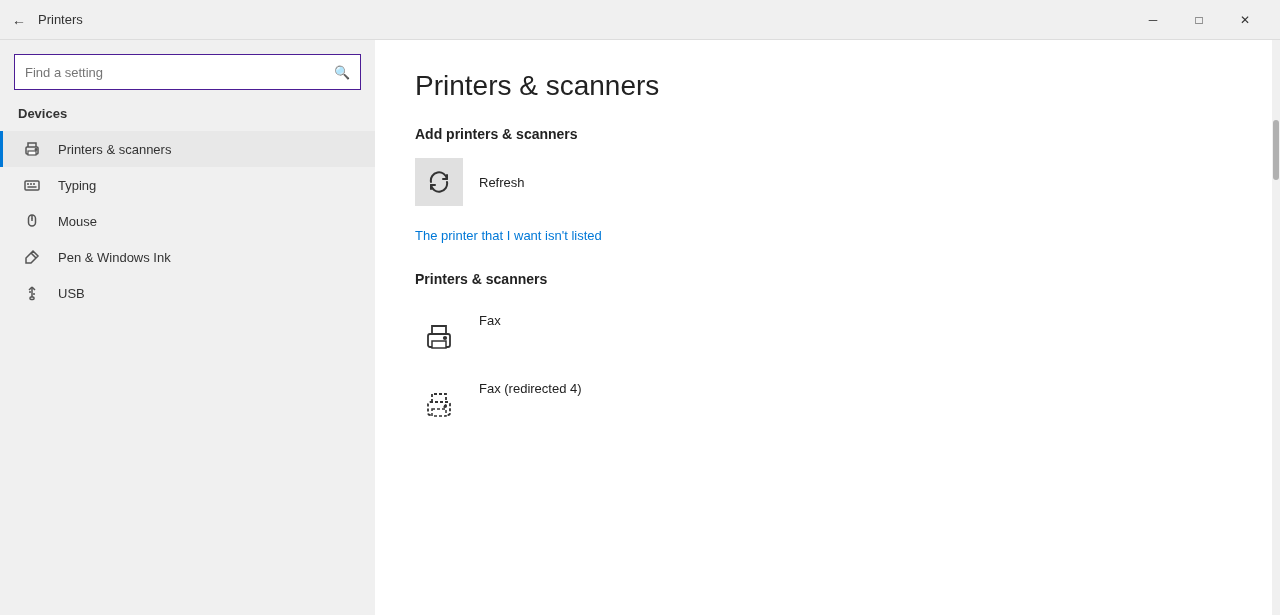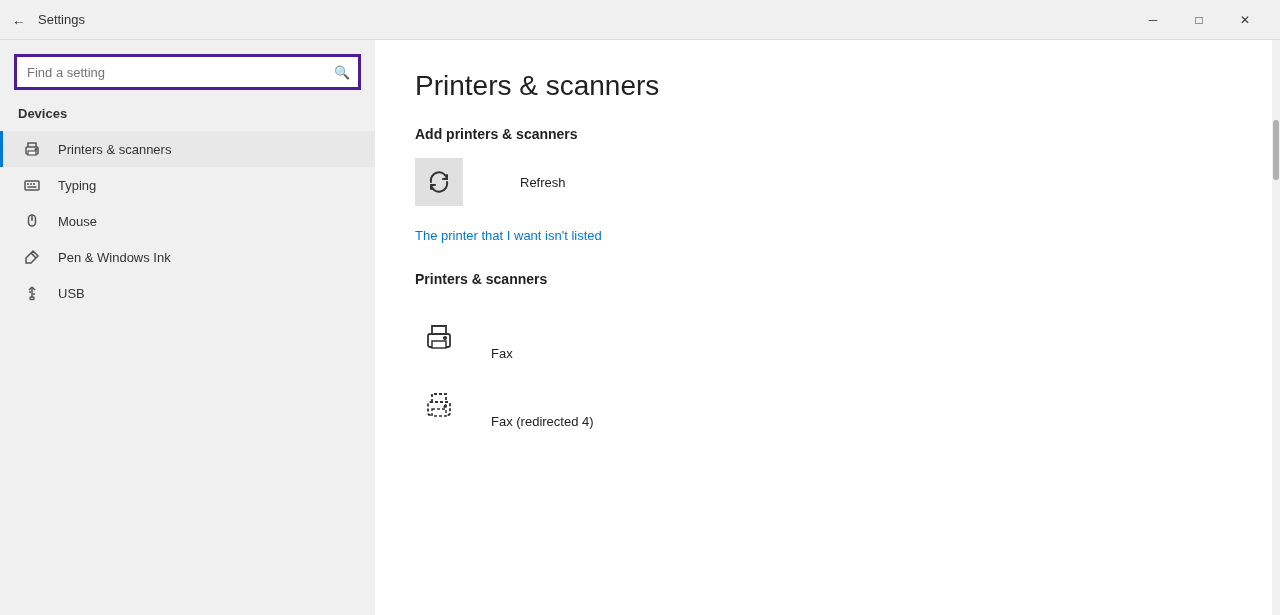--- a/index.html
+++ b/index.html
@@ -69,21 +69,21 @@
       overflow-x: hidden;
     }
 
     .sidebar-search {
       margin: 14px 14px 8px 14px;
       position: relative;
     }
     .sidebar-search input {
       width: 100%;
       height: 36px;
-      border: 3px solid #4c1d95;
+      border: 1px solid #4c1d95;
       background: #fff;
       padding: 0 36px 0 10px;
       font-size: 13px;
       color: #555;
       outline: none;
     }
     .sidebar-search-icon {
       position: absolute;
       right: 10px;
       top: 50%;
@@ -174,45 +174,43 @@
       flex-shrink: 0;
     }
     .add-icon-btn svg {
       width: 22px;
       height: 22px;
       color: #333;
     }
     .add-button-label {
       font-size: 13px;
       color: #222;
-      margin-left: 41px;
     }
 
     .not-listed-link {
       color: #0078d7;
       font-size: 13px;
       cursor: pointer;
       text-decoration: none;
       display: inline-block;
       margin-bottom: 28px;
     }
 
     .printers-section-title {
       font-size: 14px;
       font-weight: 600;
       color: #222;
       margin-bottom: 16px;
     }
 
     .printer-item {
       display: flex;
-      align-items: flex-end;
+      align-items: flex-start;
       padding: 10px 0;
       cursor: pointer;
-      gap: 12px;
     }
     .printer-icon {
       width: 48px;
       height: 48px;
       margin-right: 16px;
       display: flex;
       align-items: center;
       justify-content: center;
       flex-shrink: 0;
     }
@@ -246,21 +244,21 @@
       top: 80px;
       left: 1px;
       border-radius: 3px;
     }
   </style>
 </head>
 <body>
 
 <div class="title-bar">
   <span class="title-bar-back">←</span>
-  <span class="title-bar-title">Settings</span>
+  <span class="title-bar-title">Printers</span>
   <div class="title-bar-controls">
     <button class="title-bar-btn">─</button>
     <button class="title-bar-btn">□</button>
     <button class="title-bar-btn close">✕</button>
   </div>
 </div>
 
 <div class="main-layout">
 
   <div class="sidebar">

